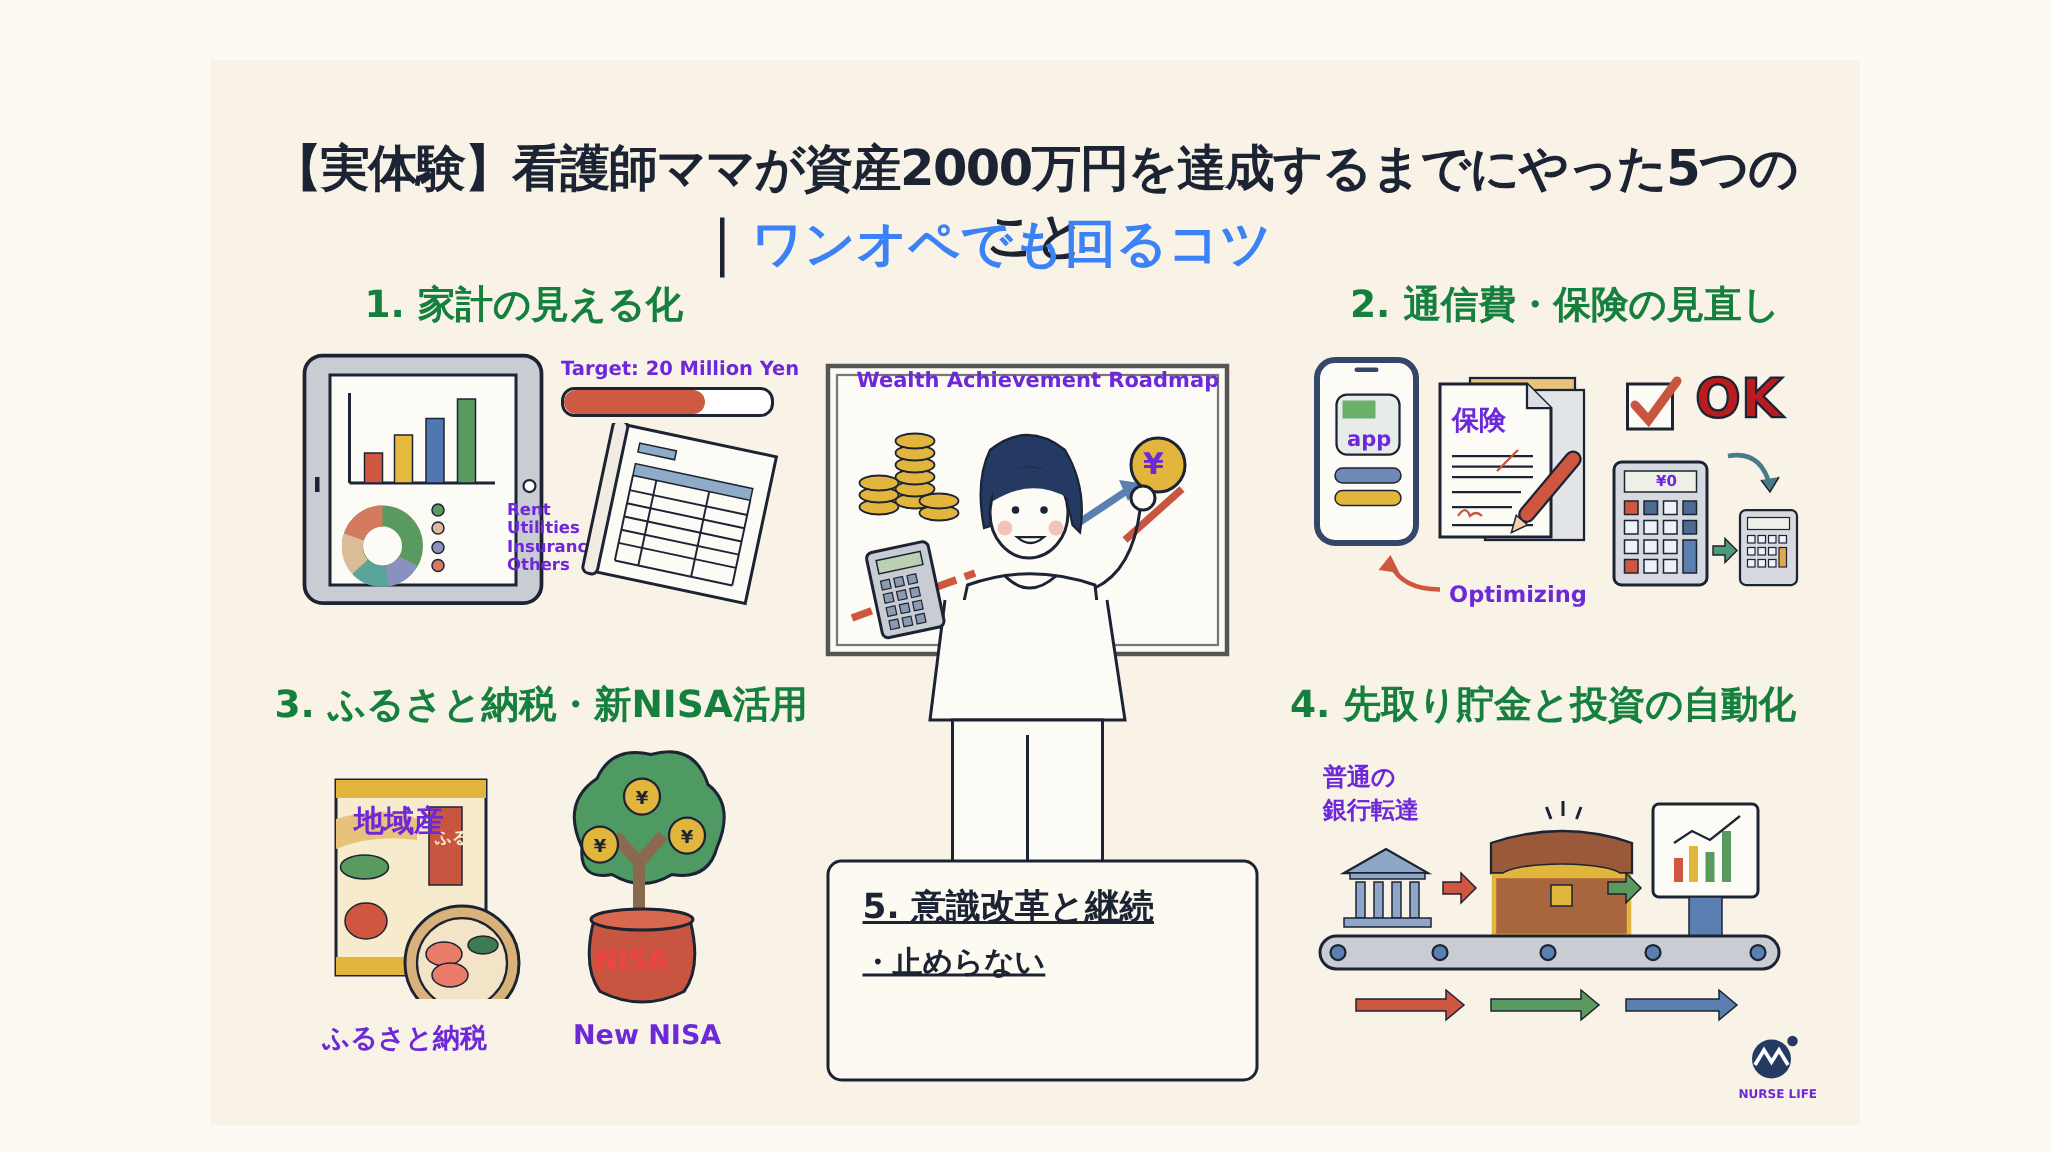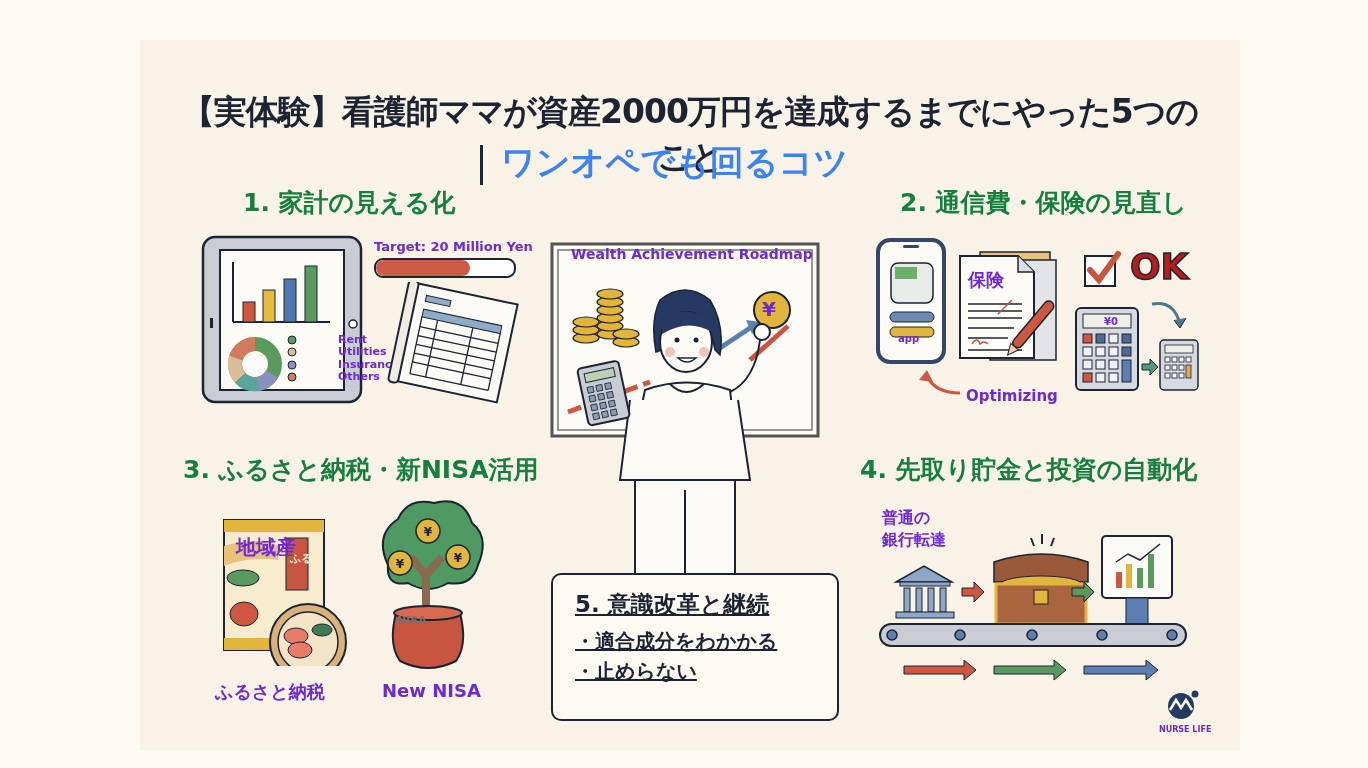--- a/index.html
+++ b/index.html
@@ -78,21 +78,21 @@
 
 <div class="sec-title" style="left:900px;top:186px;">2. 通信費・保険の見直し</div>
 <svg class="abs" style="left:875px;top:236px;" width="80" height="130">
   <rect x="3" y="4" width="66" height="122" rx="12" fill="#fdfbf6" stroke="#34466a" stroke-width="4"></rect>
   <rect x="28" y="9" width="16" height="3" rx="1.5" fill="#34466a"></rect>
   <rect x="16" y="27" width="42" height="40" rx="7" fill="#e8ece8" stroke="#1c2434" stroke-width="1.5"></rect>
   <rect x="20" y="31" width="22" height="12" fill="#6ab06a"></rect>
   <rect x="15" y="76" width="44" height="10" rx="5" fill="#6c8ab3" stroke="#1c2434"></rect>
   <rect x="15" y="91" width="44" height="10" rx="5" fill="#e2b53c" stroke="#1c2434"></rect>
 </svg>
-<div class="lbl" style="left:898px;top:285px;font-size:10px;margin-top:48px;">app</div>
+<div class="lbl" style="left:898px;top:285px;font-size:14px;">app</div>
 <svg class="abs" style="left:950px;top:246px;" width="110" height="120">
   <rect x="30" y="6" width="70" height="100" fill="#e8c27a" stroke="#1c2434" stroke-width="1.5"></rect>
   <rect x="40" y="14" width="66" height="100" fill="#e2e4e8" stroke="#1c2434" stroke-width="1.5"></rect>
   <path d="M10 10 L68 10 L84 26 L84 112 L10 112 Z" fill="#fdfbf6" stroke="#1c2434" stroke-width="2"></path>
   <path d="M68 10 L68 26 L84 26" fill="#dcdfe6" stroke="#1c2434" stroke-width="1.5"></path>
   <g stroke="#1c2434" stroke-width="1.5">
       <line x1="18" y1="58" x2="72" y2="58"></line>
       <line x1="18" y1="65" x2="72" y2="65"></line>
       <line x1="18" y1="72" x2="72" y2="72"></line>
       <line x1="18" y1="82" x2="64" y2="82"></line>
@@ -240,21 +240,21 @@
   <path d="M58 120 L58 80 L42 62 M58 80 L74 62" fill="none" stroke="#8a6a4e" stroke-width="8"></path>
   <circle cx="60" cy="36" r="12" fill="#e2b53c" stroke="#1c2434" stroke-width="1.5"></circle>
   <circle cx="32" cy="68" r="12" fill="#e2b53c" stroke="#1c2434" stroke-width="1.5"></circle>
   <circle cx="90" cy="62" r="12" fill="#e2b53c" stroke="#1c2434" stroke-width="1.5"></circle>
   <text x="60" y="41" font-size="12" font-weight="bold" text-anchor="middle" fill="#1c2434">¥</text>
   <text x="32" y="73" font-size="12" font-weight="bold" text-anchor="middle" fill="#1c2434">¥</text>
   <text x="90" y="67" font-size="12" font-weight="bold" text-anchor="middle" fill="#1c2434">¥</text>
   <path d="M28 118 Q20 150 32 166 Q60 180 88 166 Q100 150 92 118 Z" fill="#c8553f" stroke="#1c2434" stroke-width="2"></path>
   <ellipse cx="60" cy="118" rx="34" ry="7" fill="#d8684e" stroke="#1c2434" stroke-width="2"></ellipse>
 </svg>
-<div class="lbl" style="left:397px;top:614px;font-size:11px;color:#737373;">NISA</div>
+<div class="lbl" style="left:397px;top:630px;font-size:18px;color:#ef4444;">NISA</div>
 <div class="lbl" style="left:215px;top:680px;font-size:18px;">ふるさと納税</div>
 <div class="lbl" style="left:382px;top:680px;font-size:18px;">New NISA</div>
 
 <div class="sec-title" style="left:860px;top:453px;">4. 先取り貯金と投資の自動化</div>
 <div class="lbl" style="left:882px;top:507px;font-size:16px;line-height:22px;"><span>普通の</span><br><span>銀行転達</span></div>
 <svg class="abs" style="left:876px;top:532px;" width="315" height="155">
   <path d="M20 50 L48 34 L76 50 Z" fill="#8ea6c8" stroke="#1c2434" stroke-width="1.5"></path>
   <rect x="24" y="50" width="50" height="4" fill="#8ea6c8" stroke="#1c2434"></rect>
   <rect x="28" y="56" width="6" height="24" fill="#8ea6c8" stroke="#1c2434"></rect>
     <rect x="40" y="56" width="6" height="24" fill="#8ea6c8" stroke="#1c2434"></rect>
@@ -285,21 +285,20 @@
       <circle cx="226" cy="103" r="5"></circle>
       <circle cx="296" cy="103" r="5"></circle>
     </g>
   <path d="M28 134 L88 134 L88 128 L100 138 L88 148 L88 142 L28 142 Z" fill="#d0573f" stroke="#1c2434"></path>
   <path d="M118 134 L178 134 L178 128 L190 138 L178 148 L178 142 L118 142 Z" fill="#5a9a5e" stroke="#1c2434"></path>
   <path d="M208 134 L270 134 L270 128 L282 138 L270 148 L270 142 L208 142 Z" fill="#5b7fb0" stroke="#1c2434"></path>
 </svg>
 
 <div class="box5">
   <div class="h">5. 意識改革と継続</div>
-  <div class="li">・適合成分をわかかる</div>
   <div class="li">・止めらない</div>
 </div>
 
 <svg class="abs" style="left:1164px;top:688px;" width="40" height="34">
   <circle cx="17" cy="18" r="13" fill="#243a63"></circle>
   <path d="M6 22 L12 12 L17 20 L22 12 L28 22" fill="none" stroke="#fff" stroke-width="2.5"></path>
   <circle cx="31" cy="6" r="3.5" fill="#243a63"></circle>
 </svg>
 <div class="lbl" style="left:1159px;top:725px;font-size:8px;">NURSE LIFE</div>
 

